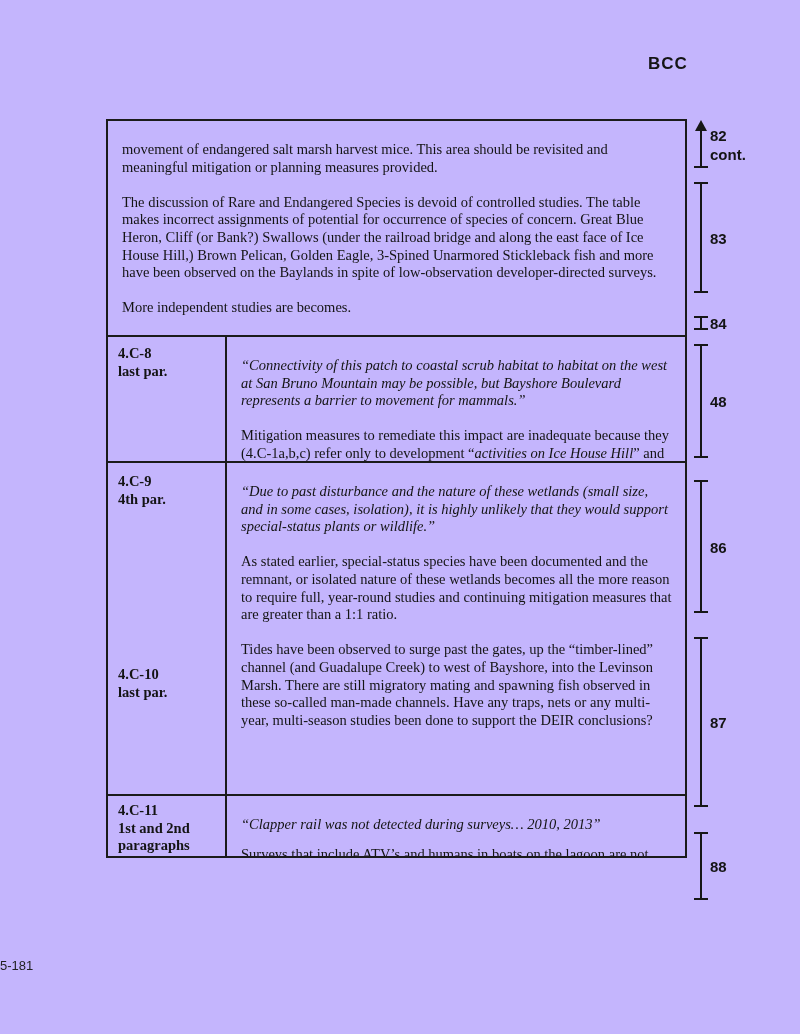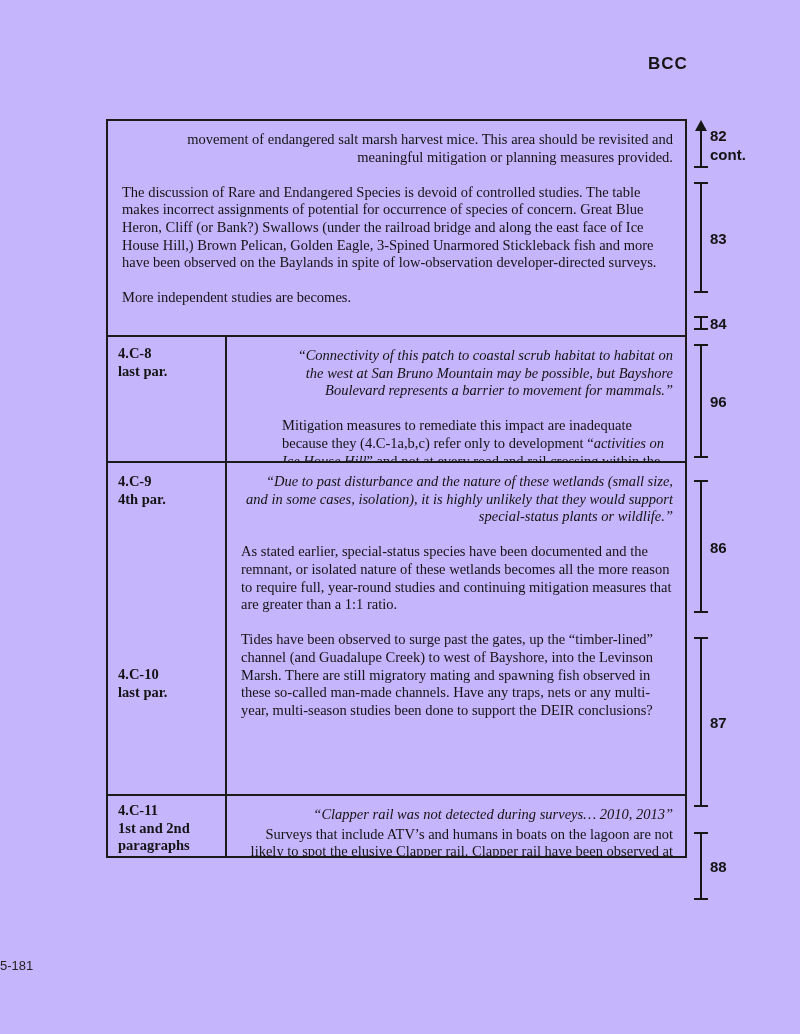--- a/index.html
+++ b/index.html
@@ -25,21 +25,21 @@
   }
   .cell-label .lbl{
     position:absolute;left:10px;right:4px;
     font-size:14.5px;line-height:17.6px;white-space:pre-line;
   }
   .cell-body{
     flex:1;padding:8px 12px 0 14px;overflow:hidden;
     font-size:14.5px;line-height:17.6px;
   }
   .cell-body p{margin:17.6px 0 0 0;}
-  .cell-body p:first-child,.cell-body p.tight{margin-top:2px;text-align:right;}
+  .cell-body p:first-child,.cell-body p.tight{margin-top:12px;}
   .it{font-style:italic;}
   .ann-layer{position:absolute;inset:0;pointer-events:none;}
   .ann{position:absolute;left:694px;width:72px;}
   .ann .vline{position:absolute;left:6px;top:0;bottom:0;width:2px;background:#171717;}
   .ann .vline::before,.ann .vline::after{
     content:"";position:absolute;left:-6px;width:14px;height:2px;background:#171717;
   }
   .ann .vline::before{top:0;}
   .ann .vline::after{bottom:0;}
   .ann.arrow .vline::before{
@@ -64,21 +64,21 @@
   <div class="header-label">BCC</div>
 
   <div class="doc-table">
       <div class="trow bb" style="height: 216px;">
         <div class="cell-body">
           <p><span>movement of endangered salt marsh harvest mice. This area should be revisited and meaningful mitigation or planning measures provided.</span></p>
           <p><span>The discussion of Rare and Endangered Species is devoid of controlled studies. The table makes incorrect assignments of potential for occurrence of species of concern.  Great Blue Heron, Cliff (or Bank?) Swallows (under the railroad bridge and along the east face of Ice House Hill,) Brown Pelican, Golden Eagle, 3-Spined Unarmored Stickleback fish and more have been observed on the Baylands in spite of low-observation developer-directed  surveys.</span></p>
           <p><span>More independent studies are becomes.</span></p>
         </div>
       </div>
-      <div class="trow bb" style="height: 126px; gap: 41px;">
+      <div class="trow bb" style="height: 126px;">
         <div class="cell-label">
           <div class="lbl" style="top: 8px;">4.C-8
 last par.</div>
         </div>
         <div class="cell-body">
           <p><span class="it">“Connectivity of this patch to coastal scrub habitat to habitat on the west at San Bruno Mountain may be possible, but Bayshore Boulevard represents a barrier to movement for mammals.”</span></p>
           <p><span>Mitigation measures to remediate this impact are inadequate because they (4.C-1a,b,c) refer only to development “</span><span class="it">activities on Ice House Hill</span><span>” and not at every road and rail crossing within the project.</span></p>
         </div>
       </div>
       <div class="trow bb" style="height: 333px;">
@@ -117,21 +117,21 @@
       <div class="ann" style="top: 182px; height: 111px;">
         <div class="vline"></div>
         <div class="num">83</div>
       </div>
       <div class="ann" style="top: 316px; height: 14px;">
         <div class="vline"></div>
         <div class="num">84</div>
       </div>
       <div class="ann" style="top: 344px; height: 114px;">
         <div class="vline"></div>
-        <div class="num">96</div>
+        <div class="num">48</div>
       </div>
       <div class="ann" style="top: 480px; height: 133px;">
         <div class="vline"></div>
         <div class="num">86</div>
       </div>
       <div class="ann" style="top: 637px; height: 170px;">
         <div class="vline"></div>
         <div class="num">87</div>
       </div>
       <div class="ann" style="top: 832px; height: 68px;">

